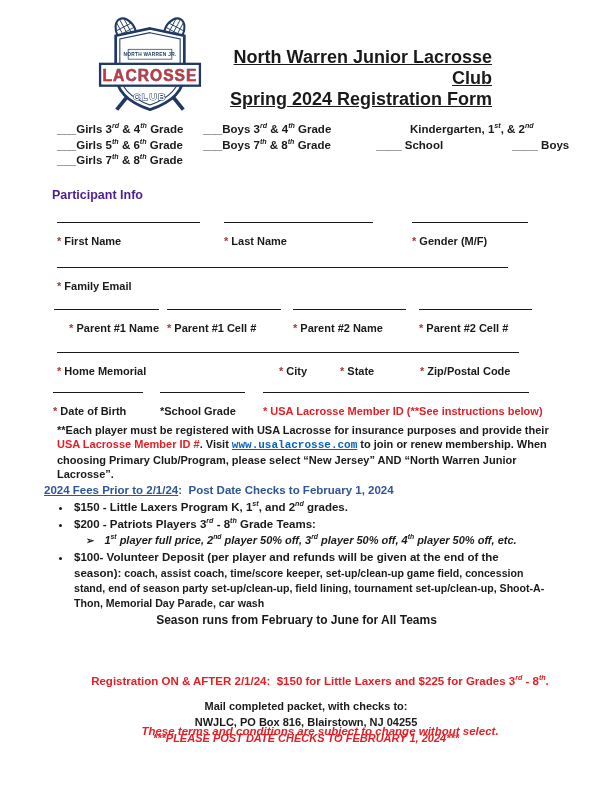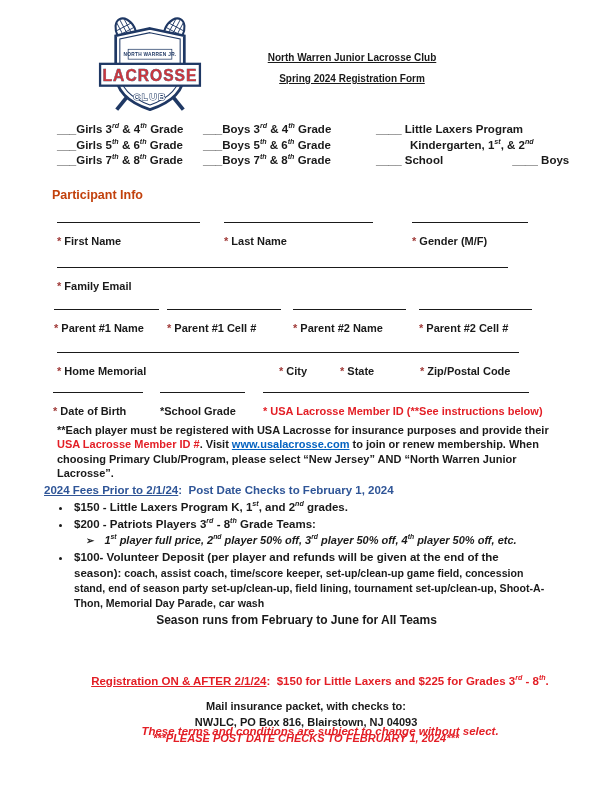--- a/index.html
+++ b/index.html
@@ -13,69 +13,69 @@
   .page { position: absolute; inset: 0; background: #fff; }
 
   sup { font-size: 0.62em; vertical-align: super; line-height: 0; font-style: italic; }
 
   
   .logo { position: absolute; left: 98px; top: 16px; width: 104px; height: 104px; }
 
   
   .title-block {
     position: absolute; left: 212px; top: 47px; width: 280px;
-    text-align: center; font-weight: bold; font-size: 10px; line-height: 21px;
+    text-align: right; font-weight: bold; font-size: 18px; line-height: 21px;
   }
   .title-block div { text-decoration: underline; }
 
   
   .grades { position: absolute; top: 122px; left: 0; width: 612px; font-size: 11.5px; font-weight: bold; line-height: 15.5px; }
   .g-col { position: absolute; top: 0; white-space: nowrap; }
   .g-col.c1 { left: 57px; }
   .g-col.c2 { left: 203px; }
   .g-col.c3 { left: 376px; }
   .g-row { height: 15.5px; }
   .g-indent { padding-left: 34px; }
   .g-boys-gap { display: inline-block; margin-left: 66px; }
 
   
-  .section-title { position: absolute; left: 52px; top: 188px; color: #c2410c; font-weight: bold; font-size: 12.5px; }
+  .section-title { position: absolute; left: 52px; top: 188px; color: #4c1d95; font-weight: bold; font-size: 12.5px; }
 
   
   .field { position: absolute; }
   .field .line { border-top: 1.3px solid #1a1a1a; height: 0; }
   .field .flabel { margin-top: 12px; font-size: 11px; font-weight: bold; white-space: nowrap; }
   .ast { color: #A03A38; }
   .flabel.redlabel { color: #E31E25; }
 
   
   .note {
     position: absolute; left: 57px; top: 423px; width: 510px;
     font-size: 11px; font-weight: bold; line-height: 14.4px;
   }
   .note .hl { color: #E31E25; }
-  .note a { color: #0563C1; text-decoration: underline; }
+  .note a { color: #0563C1; text-decoration: underline; font-family: Liberation Mono, monospace; }
 
   
   .fees { position: absolute; left: 44px; top: 484px; width: 505px; }
   .fees-heading { color: #2F5597; font-weight: bold; font-size: 11.5px; white-space: pre-wrap; }
   .fees-heading .u { text-decoration: underline; }
   .fees ul { list-style: disc; margin: 4px 0 0 28px; }
   .fees li { font-size: 11.5px; font-weight: bold; line-height: 15.2px; margin-bottom: 2px; padding-left: 2px; }
   .sub-bullet { margin: 0 0 3px 42px; font-size: 11px; font-weight: bold; font-style: italic; }
   .sub-bullet .arrow { font-style: normal; margin-right: 10px; font-size: 10px; }
   .b3-rest { font-size: 10.6px; }
   .season-note { text-align: center; font-weight: bold; font-size: 12px; margin-top: 2px; }
 
   
   .late {
     position: absolute; left: 30px; top: 640px; width: 580px; text-align: center;
     color: #E31E25; font-weight: bold; font-size: 11.5px; line-height: 16.5px; white-space: pre-wrap;
   }
-  .late .u { text-decoration: underline; }
+  .late .u { }
   .late .terms { font-style: italic; }
 
   
   .mailing {
     position: absolute; left: 0; top: 698px; width: 612px; text-align: center;
     font-weight: bold; font-size: 11px; line-height: 16px;
   }
   .mailing .red-italic { color: #E31E25; font-style: italic; }
 </style>
 </head>
@@ -132,25 +132,23 @@
   </div>
 
   <div class="grades">
     <div class="g-col c1">
       <div class="g-row">___Girls 3<sup>rd</sup> &amp; 4<sup>th</sup> Grade</div>
       <div class="g-row">___Girls 5<sup>th</sup> &amp; 6<sup>th</sup> Grade</div>
       <div class="g-row">___Girls 7<sup>th</sup> &amp; 8<sup>th</sup> Grade</div>
     </div>
     <div class="g-col c2">
       <div class="g-row">___Boys 3<sup>rd</sup> &amp; 4<sup>th</sup> Grade</div>
-      <div class="g-row">___Boys 5<sup>th</sup> &amp; 6<sup>th</sup> Grade</div>
       <div class="g-row">___Boys 7<sup>th</sup> &amp; 8<sup>th</sup> Grade</div>
     </div>
     <div class="g-col c3">
-      <div class="g-row">____ Little Laxers Program</div>
       <div class="g-row g-indent">Kindergarten, 1<sup>st</sup>, &amp; 2<sup>nd</sup></div>
       <div class="g-row">
         <span>____ School</span>
         <span class="g-boys-gap">____ Boys</span>
       </div>
     </div>
   </div>
 
   <div class="section-title">Participant Info</div>
 
@@ -165,21 +163,21 @@
   <div class="field" style="left:57px; top:267px; width:451px;">
     <div class="line"></div>
     <div class="flabel"><span class="ast">*</span> <span>Family Email</span></div>
   </div>
 
   <div class="field" style="left:412px; top:222px; width:116px;">
     <div class="line"></div>
     <div class="flabel"><span class="ast">*</span> <span>Gender (M/F)</span></div>
   </div>
 
-  <div class="field" style="left:54px; top:309px; width:105px;">
+  <div class="field" style="left:54px; top:309px; width:105px;text-align:right;">
     <div class="line"></div>
     <div class="flabel"><span class="ast">*</span> <span>Parent #1 Name</span></div>
   </div>
   <div class="field" style="left:167px; top:309px; width:114px;">
     <div class="line"></div>
     <div class="flabel"><span class="ast">*</span> <span>Parent #1 Cell #</span></div>
   </div>
   <div class="field" style="left:293px; top:309px; width:113px;">
     <div class="line"></div>
     <div class="flabel"><span class="ast">*</span> <span>Parent #2 Name</span></div>
@@ -228,18 +226,18 @@
     </ul>
     <div class="season-note">Season runs from February to June for All Teams</div>
   </div>
 
   <div class="late">
     <div><span class="u">Registration ON &amp; AFTER 2/1/24</span><span>:  $150 for Little Laxers and $225 for Grades 3<sup>rd</sup> - 8<sup>th</sup>.</span></div>
     <div class="terms">These terms and conditions are subject to change without select.</div>
   </div>
 
   <div class="mailing">
-    <div>Mail insurance packet, with checks to:</div>
-    <div>NWJLC, PO Box 816, Blairstown, NJ 04093</div>
+    <div>Mail completed packet, with checks to:</div>
+    <div>NWJLC, PO Box 816, Blairstown, NJ 04255</div>
     <div class="red-italic">***PLEASE POST DATE CHECKS TO FEBRUARY 1, 2024***</div>
   </div>
 
 </div>
 
 </body></html>

